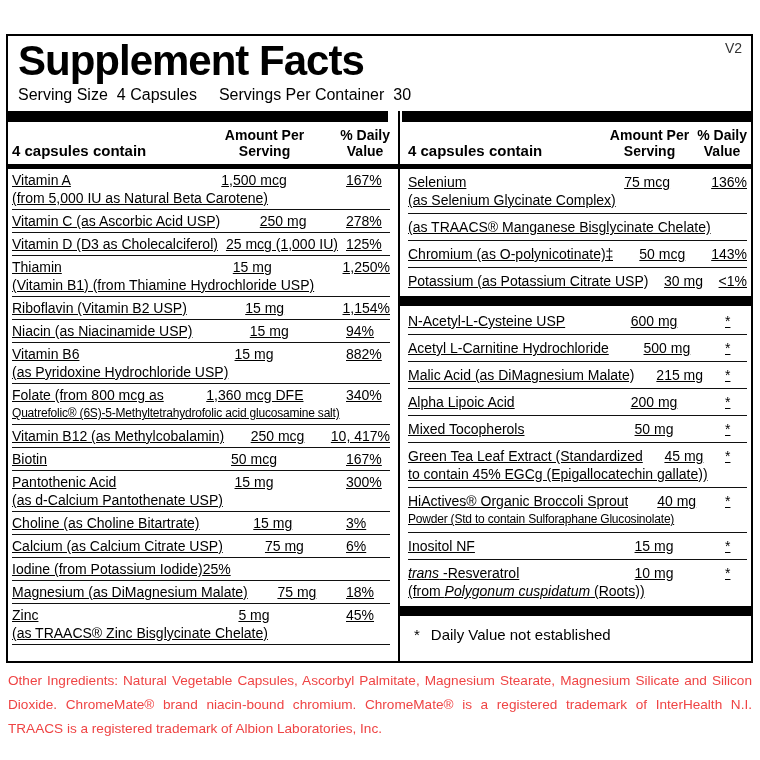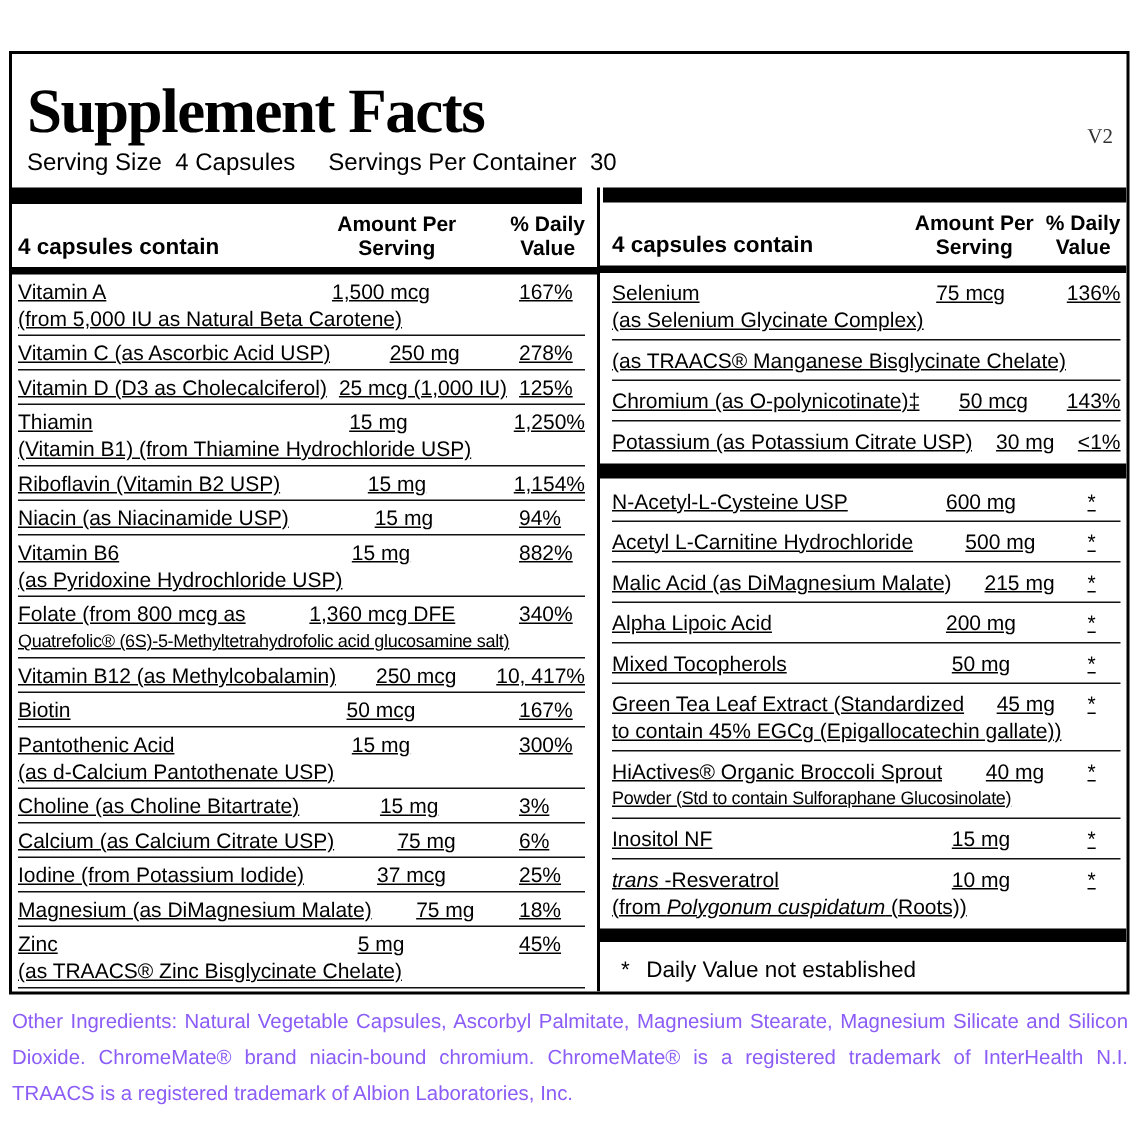--- a/index.html
+++ b/index.html
@@ -8,23 +8,23 @@
     font-family:"Liberation Sans","DejaVu Sans",sans-serif;
     position:relative; overflow:hidden;
   }
   i { font-style:italic; }
 
   .label-box {
     position:absolute; left:6px; top:34px; width:747px; height:629px;
     border:2.5px solid #000; box-sizing:border-box; background:#fff;
     display:flex; flex-direction:column; overflow:hidden;
   }
-  .brand-row { position:relative; padding:17px 10px 0;font-family:Liberation Serif, serif; }
+  .brand-row { position:relative; padding:3px 10px 0; }
   .title { font-size:42px; font-weight:bold; letter-spacing:-1px; line-height:44px; }
-  .version { position:absolute; top:4px; right:9px; font-size:14px; color:#333;margin-top:44px; }
+  .version { position:absolute; top:4px; right:9px; font-size:14px; color:#333; }
 
   .serving-row { display:flex; gap:22px; padding:3px 10px 7px; font-size:16px; }
   .serving-item { display:flex; gap:9px; }
 
   .cols { flex:1; display:flex; min-height:0; }
   .col { box-sizing:border-box; display:flex; flex-direction:column; min-width:0; }
   .col-left  { width:390px; padding:0 8px 0 4px; }
   .col-right { flex:1; border-left:2.5px solid #000; padding:0 4px 0 8px; }
 
   .topbar { height:11px; background:#000; }
@@ -52,21 +52,21 @@
   .n-amt  { font-size:14px; line-height:18px; text-align:center; white-space:nowrap; padding:0 2px; }
   .n-dv   { font-size:14px; line-height:18px; text-align:left; white-space:nowrap; }
   .n-sub  { font-size:14px; line-height:18px; white-space:nowrap; overflow:hidden; }
   .n-sub.small { font-size:12px; letter-spacing:-0.2px; }
 
   .secbar { height:10px; background:#000; margin:2px -4px 2px -8px; }
   .footnote { display:flex; gap:11px; padding:8px 2px 6px 6px; font-size:15px; }
 
   .other-ing {
     position:absolute; left:8px; right:8px; top:669px;
-    font-size:13.6px; line-height:24px; text-align:justify; color:#8b5cf6;
+    font-size:13.6px; line-height:24px; text-align:justify; color:#ef4444;
   }
 </style>
 </head>
 <body>
 
 <div class="label-box">
 
   <div class="brand-row">
     <div class="title">Supplement Facts</div>
     <div class="version">V2</div>
@@ -192,21 +192,20 @@
           <div class="nrow">
             <div class="n-main">
               <span class="n-name">Calcium (as Calcium Citrate USP)</span>
               <span class="n-amt">75 mg</span>
               <span class="n-dv">6%</span>
             </div>
           </div>
           <div class="nrow">
             <div class="n-main">
               <span class="n-name">Iodine (from Potassium Iodide)</span>
-              <span class="n-amt">37 mcg</span>
               <span class="n-dv">25%</span>
             </div>
           </div>
           <div class="nrow">
             <div class="n-main">
               <span class="n-name">Magnesium (as DiMagnesium Malate)</span>
               <span class="n-amt">75 mg</span>
               <span class="n-dv">18%</span>
             </div>
           </div>

